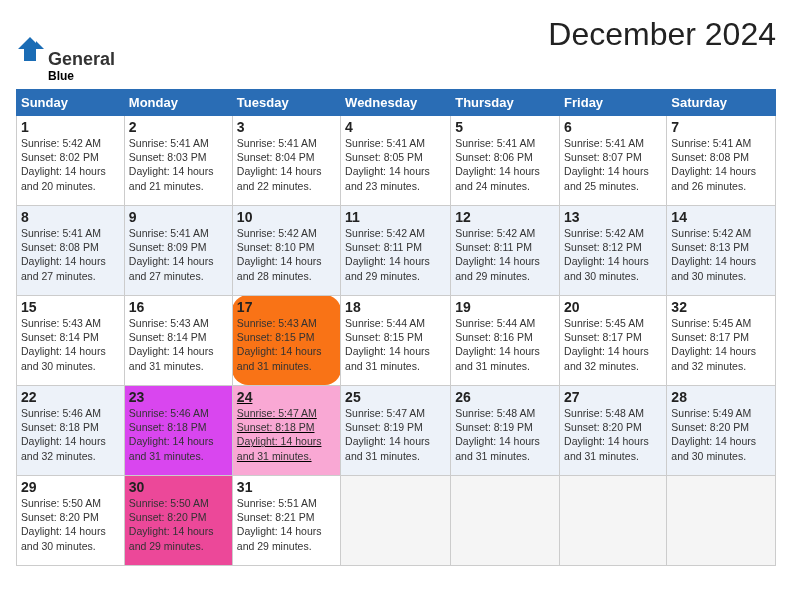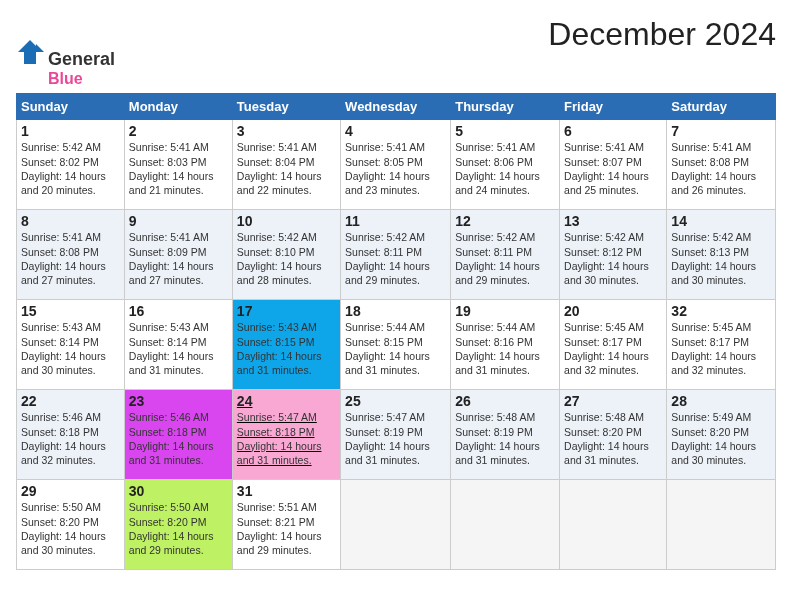--- a/index.html
+++ b/index.html
@@ -25,23 +25,23 @@
       flex-direction: column;
       line-height: 1.1;
       margin-top: 34px;
     }
     .logo-general {
       font-size: 18px;
       font-weight: bold;
       color: #333;
     }
     .logo-blue {
-      font-size: 16px;
-      font-weight: bold;
-      color: #ec4899;
+      font-size: 12px;
+      font-weight: bold;
+      color: #000000;
     }
     .logo-icon {
       width: 28px;
       height: 28px;
       margin-right: 4px;
     }
     .title-block {
       text-align: right;
     }
     .month-title {
@@ -188,21 +188,21 @@
       </tr>
       <tr>
         <td style="background: rgb(255, 255, 255);">
           <span class="day-num">15</span>
 <div class="day-info">Sunrise: 5:43 AM<br>Sunset: 8:14 PM<br>Daylight: 14 hours and 30 minutes.</div>
         </td>
         <td style="background: rgb(255, 255, 255);">
           <span class="day-num">16</span>
 <div class="day-info">Sunrise: 5:43 AM<br>Sunset: 8:14 PM<br>Daylight: 14 hours and 31 minutes.</div>
         </td>
-        <td style="background: #0ea5e9;">
+        <td style="background: #f97316; border-radius: 16px;">
           <span class="day-num">17</span>
 <div class="day-info">Sunrise: 5:43 AM<br>Sunset: 8:15 PM<br>Daylight: 14 hours and 31 minutes.</div>
         </td>
         <td style="background: rgb(255, 255, 255);">
           <span class="day-num">18</span>
 <div class="day-info">Sunrise: 5:44 AM<br>Sunset: 8:15 PM<br>Daylight: 14 hours and 31 minutes.</div>
         </td>
         <td style="background: rgb(255, 255, 255);">
           <span class="day-num">19</span>
 <div class="day-info">Sunrise: 5:44 AM<br>Sunset: 8:16 PM<br>Daylight: 14 hours and 31 minutes.</div>
@@ -244,21 +244,21 @@
         <td style="background: rgb(237, 242, 249);">
           <span class="day-num">28</span>
 <div class="day-info">Sunrise: 5:49 AM<br>Sunset: 8:20 PM<br>Daylight: 14 hours and 30 minutes.</div>
         </td>
       </tr>
       <tr>
         <td style="background: rgb(255, 255, 255);">
           <span class="day-num">29</span>
 <div class="day-info">Sunrise: 5:50 AM<br>Sunset: 8:20 PM<br>Daylight: 14 hours and 30 minutes.</div>
         </td>
-        <td style="background: #bef264;">
+        <td style="background: #ec4899;">
           <span class="day-num">30</span>
 <div class="day-info">Sunrise: 5:50 AM<br>Sunset: 8:20 PM<br>Daylight: 14 hours and 29 minutes.</div>
         </td>
         <td style="background: rgb(255, 255, 255);">
           <span class="day-num">31</span>
 <div class="day-info">Sunrise: 5:51 AM<br>Sunset: 8:21 PM<br>Daylight: 14 hours and 29 minutes.</div>
         </td>
         <td class="empty" style="background: rgb(245, 245, 245);"></td>
         <td class="empty" style="background: rgb(245, 245, 245);"></td>
         <td class="empty" style="background: rgb(245, 245, 245);"></td>

